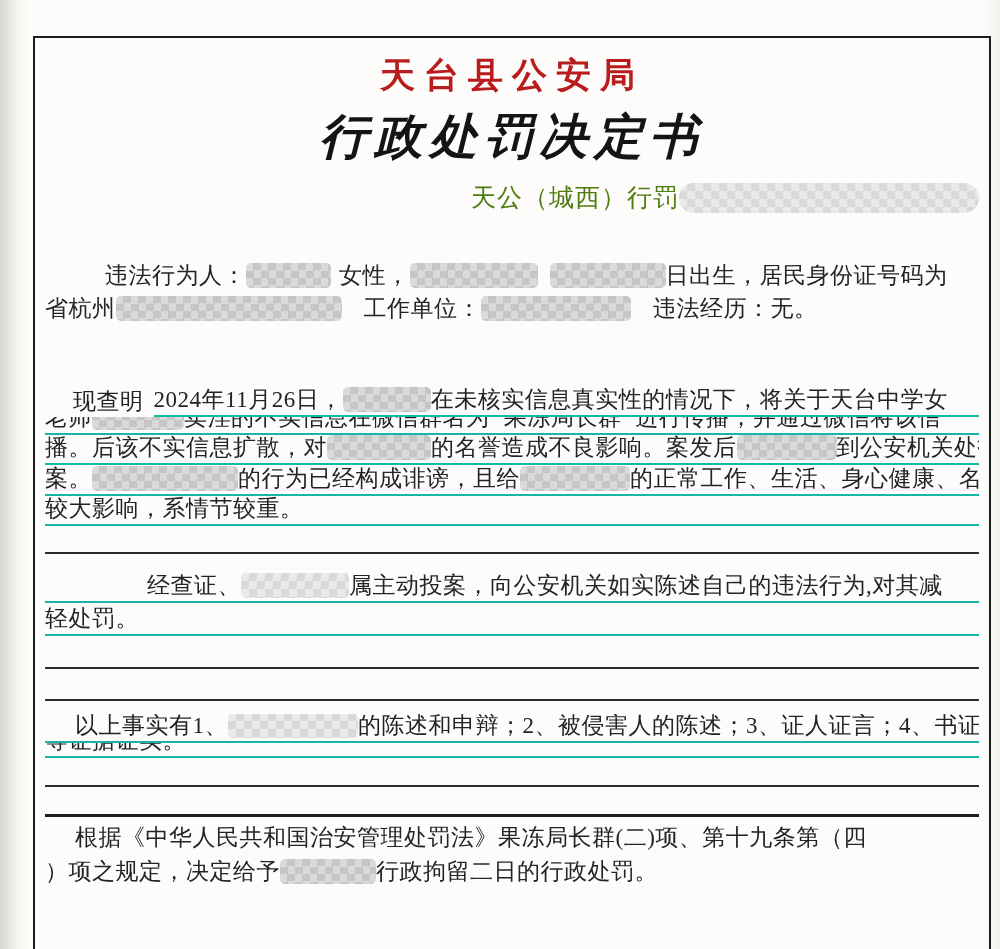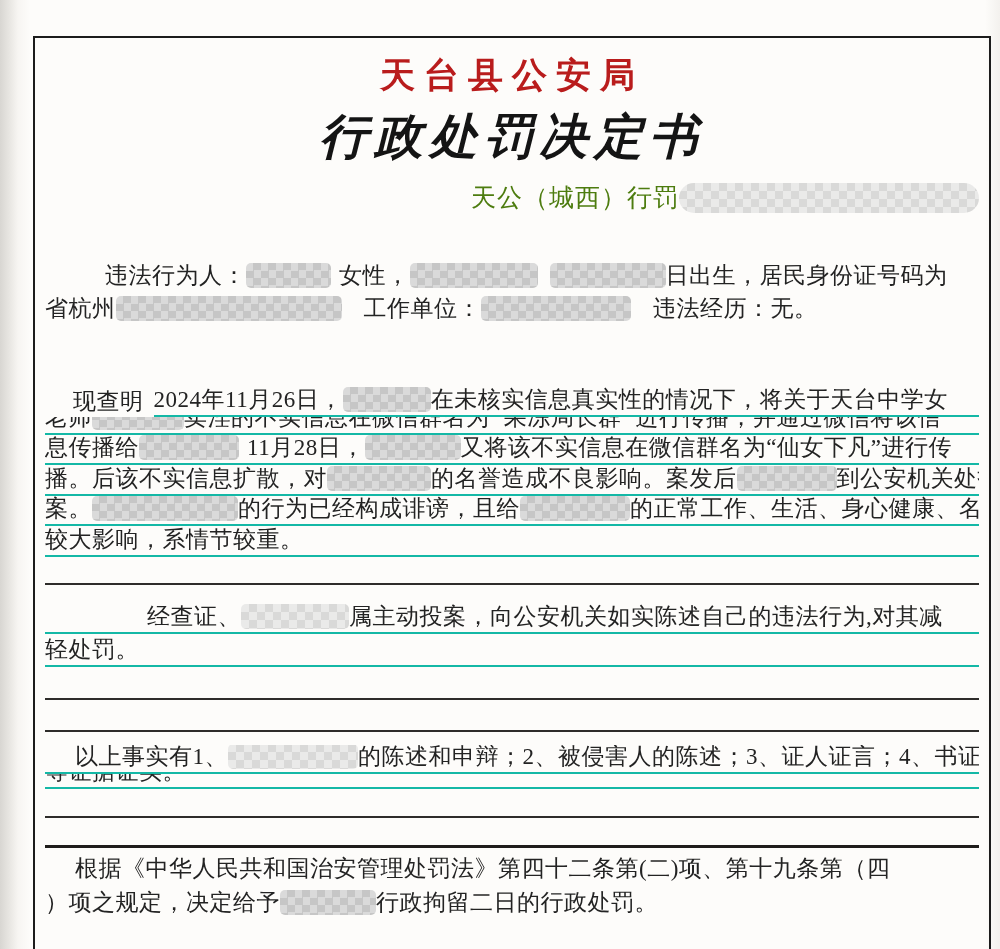--- a/index.html
+++ b/index.html
@@ -73,23 +73,20 @@
       </div>
       <div style="margin-top: 62px;">
         <div class="line u" style="height: 30.5px;">
           <span class="pre"><span class="gapseg" style="width: 28px;"></span><span>现查明</span><span class="gapseg" style="width: 10px;"></span></span>
           <span class="fill"><span>2024年11月26日，</span><span class="redact" style="width: 88px;"></span><span>在未核实信息真实性的情况下，将关于天台中学女</span></span>
         </div>
         <div class="line u" style="height: 18px; font-family: Liberation Mono, monospace;">
           <span class="fill"><span>老师</span><span class="redact" style="width: 92px;"></span><span>卖淫的不实信息在微信群名为“果冻局长群”进行传播，并通过微信将该信</span></span>
         </div>
         <div class="line u" style="height: 30.5px;">
-          <span class="fill"><span>息传播给</span><span class="redact" style="width: 100px;"></span><span class="gapseg" style="width: 8px;"></span><span>11月28日，</span><span class="redact" style="width: 96px;"></span><span>又将该不实信息在微信群名为“仙女下凡”进行传</span></span>
-        </div>
-        <div class="line u" style="height: 30.5px;">
           <span class="fill"><span>播。后该不实信息扩散，对</span><span class="redact" style="width: 104px;"></span><span>的名誉造成不良影响。案发后</span><span class="redact" style="width: 100px;"></span><span>到公安机关处投</span></span>
         </div>
         <div class="line u" style="height: 30.5px;">
           <span class="fill"><span>案。</span><span class="redact" style="width: 146px;"></span><span>的行为已经构成诽谤，且给</span><span class="redact" style="width: 110px;"></span><span>的正常工作、生活、身心健康、名誉造成</span></span>
         </div>
         <div class="line u" style="height: 30.5px;">
           <span class="fill"><span>较大影响，系情节较重。</span></span>
         </div>
       </div>
       <div class="rule-blank" style="height: 26px;"></div>
@@ -109,20 +106,20 @@
         </div>
         <div class="line u" style="height: 15px;">
           <span class="fill"><span>等证据证实。</span></span>
         </div>
       </div>
       <div class="rule-blank" style="height: 27px;"></div>
       <div style="height: 27px;"></div>
       <div class="divider"></div>
       <div style="margin-top: 2px;">
         <div class="line" style="height: 34px;">
-          <span class="fill"><span class="gapseg" style="width: 30px;"></span><span>根据《中华人民共和国治安管理处罚法》第四十二条第(二)项、第十九条第（四</span></span>
+          <span class="fill"><span class="gapseg" style="width: 30px;"></span><span>根据《中华人民共和国治安管理处罚法》果冻局长群(二)项、第十九条第（四</span></span>
         </div>
         <div class="line" style="height: 34px;">
           <span class="fill"><span>）项之规定，决定给予</span><span class="redact" style="width: 96px;"></span><span>行政拘留二日的行政处罚。</span></span>
         </div>
       </div>
     </div>
 </div>
 
 </body></html>

